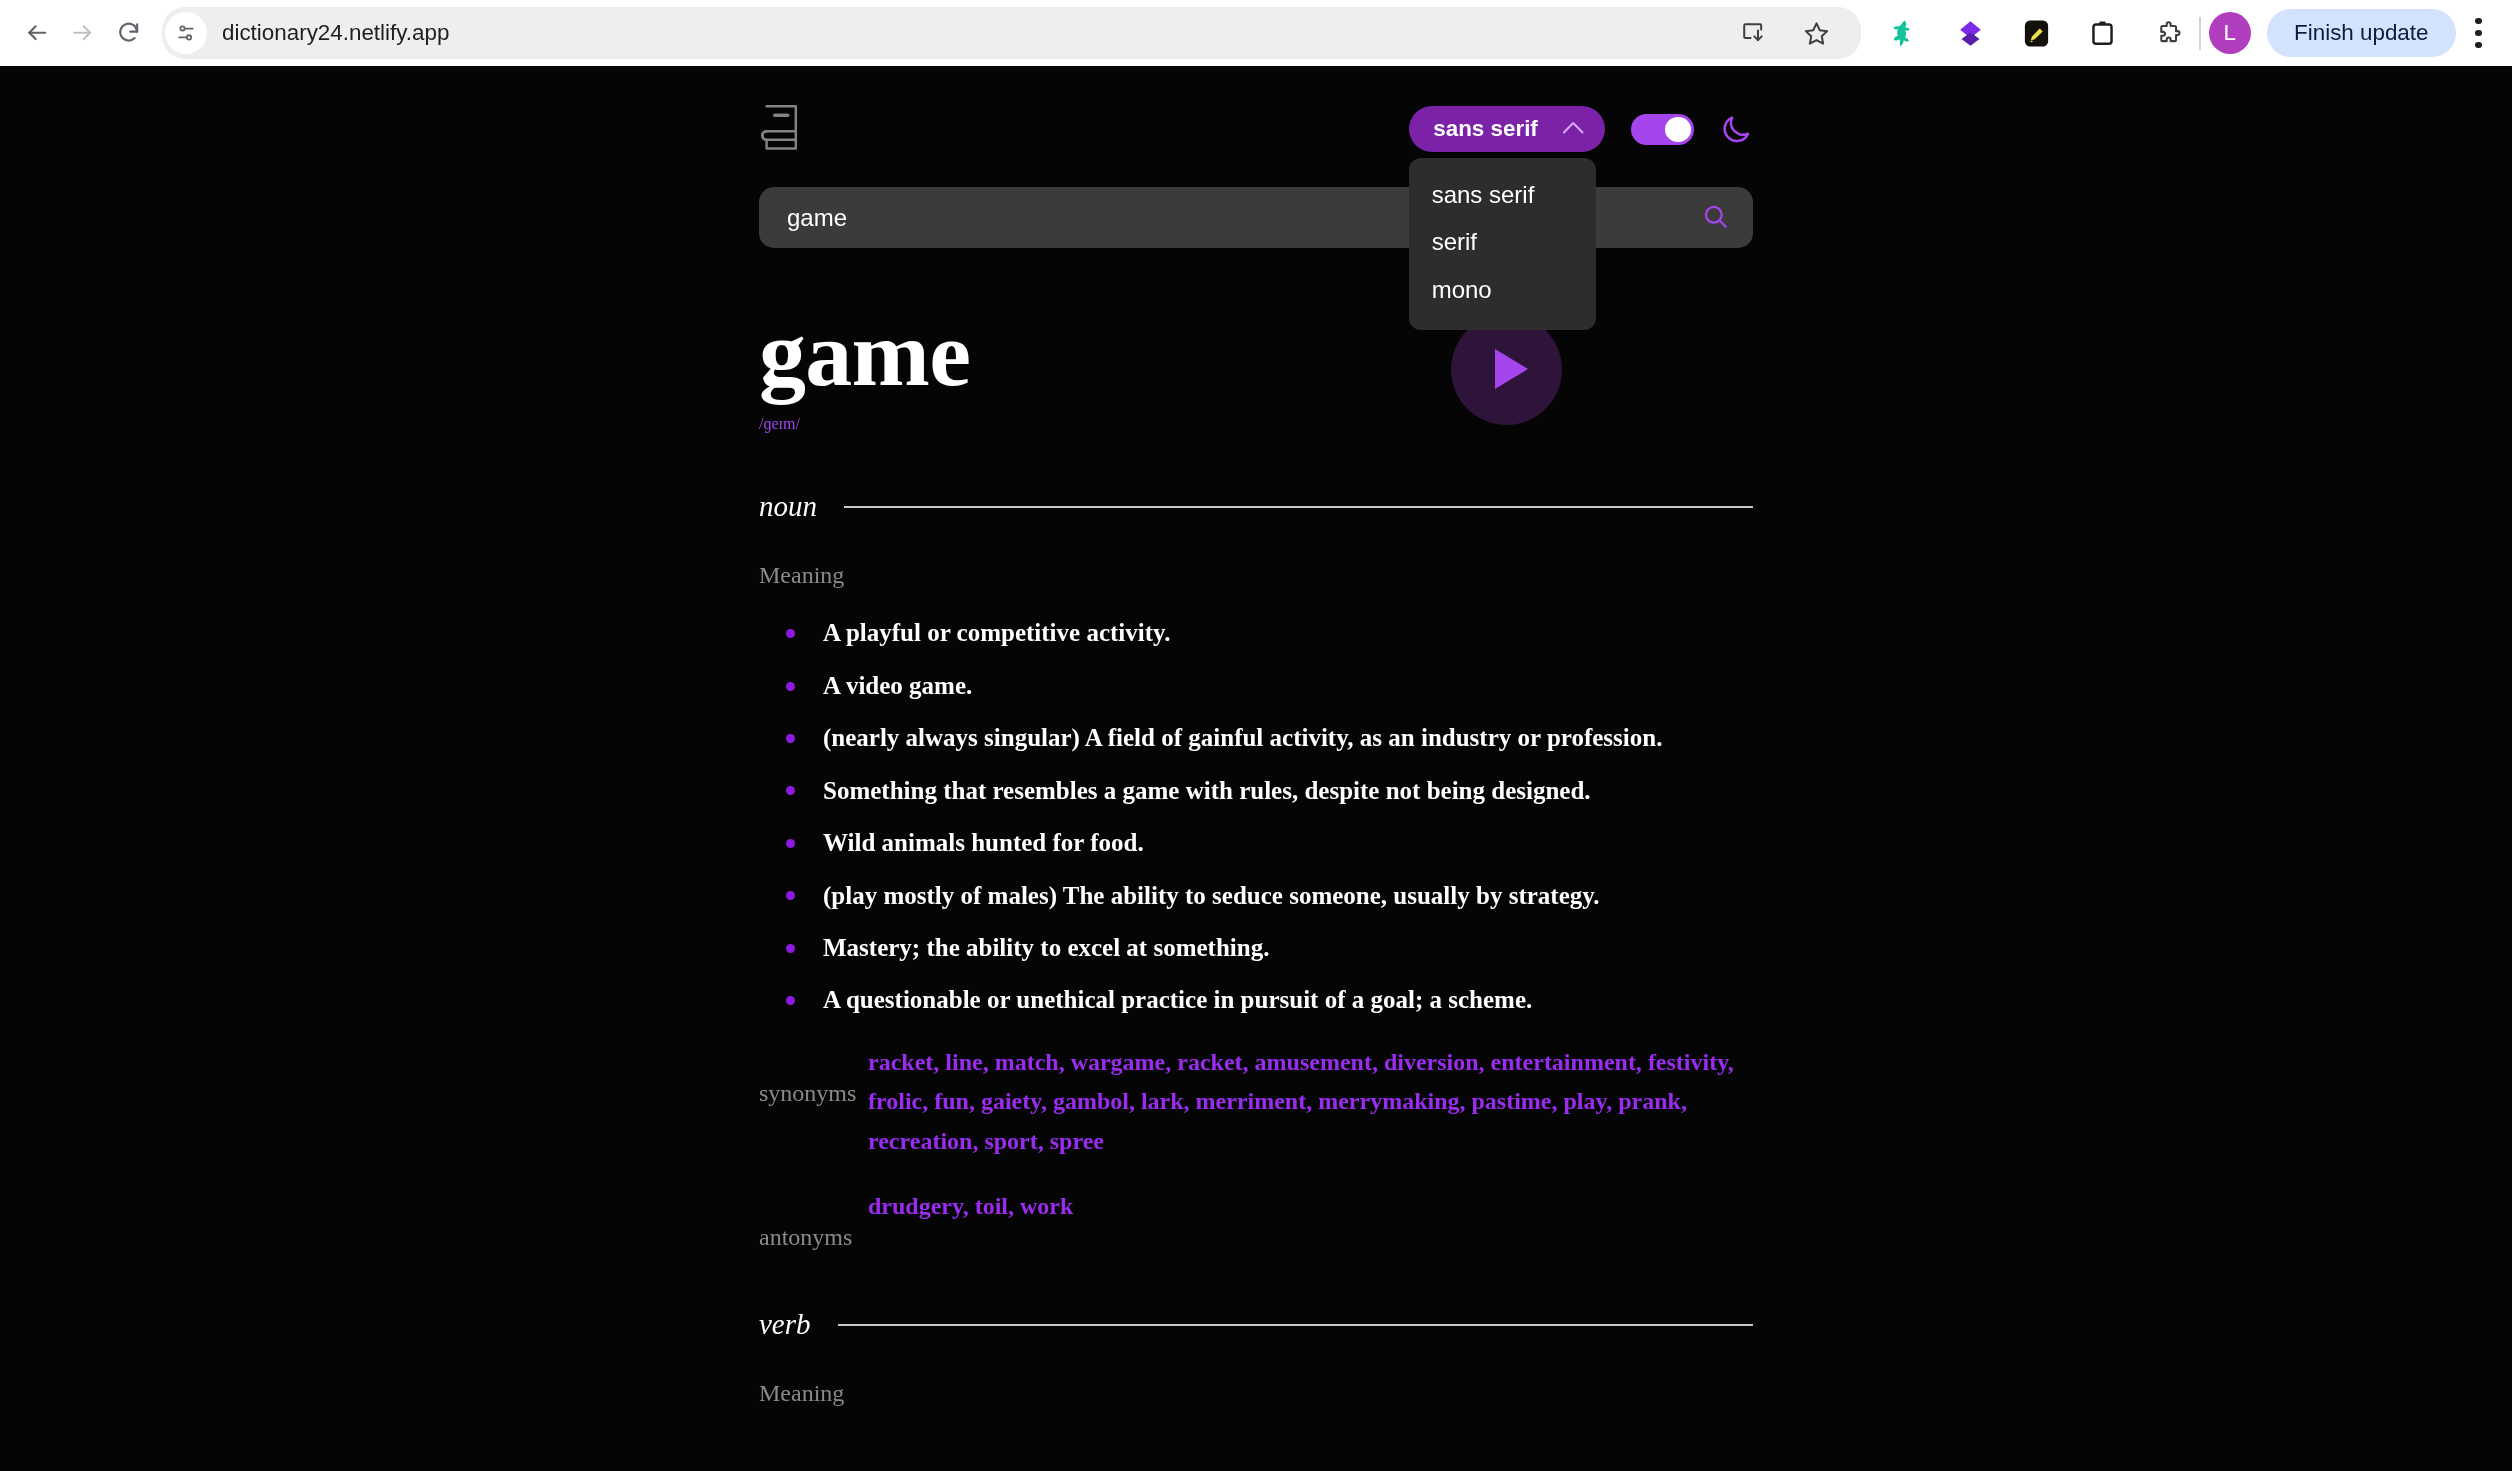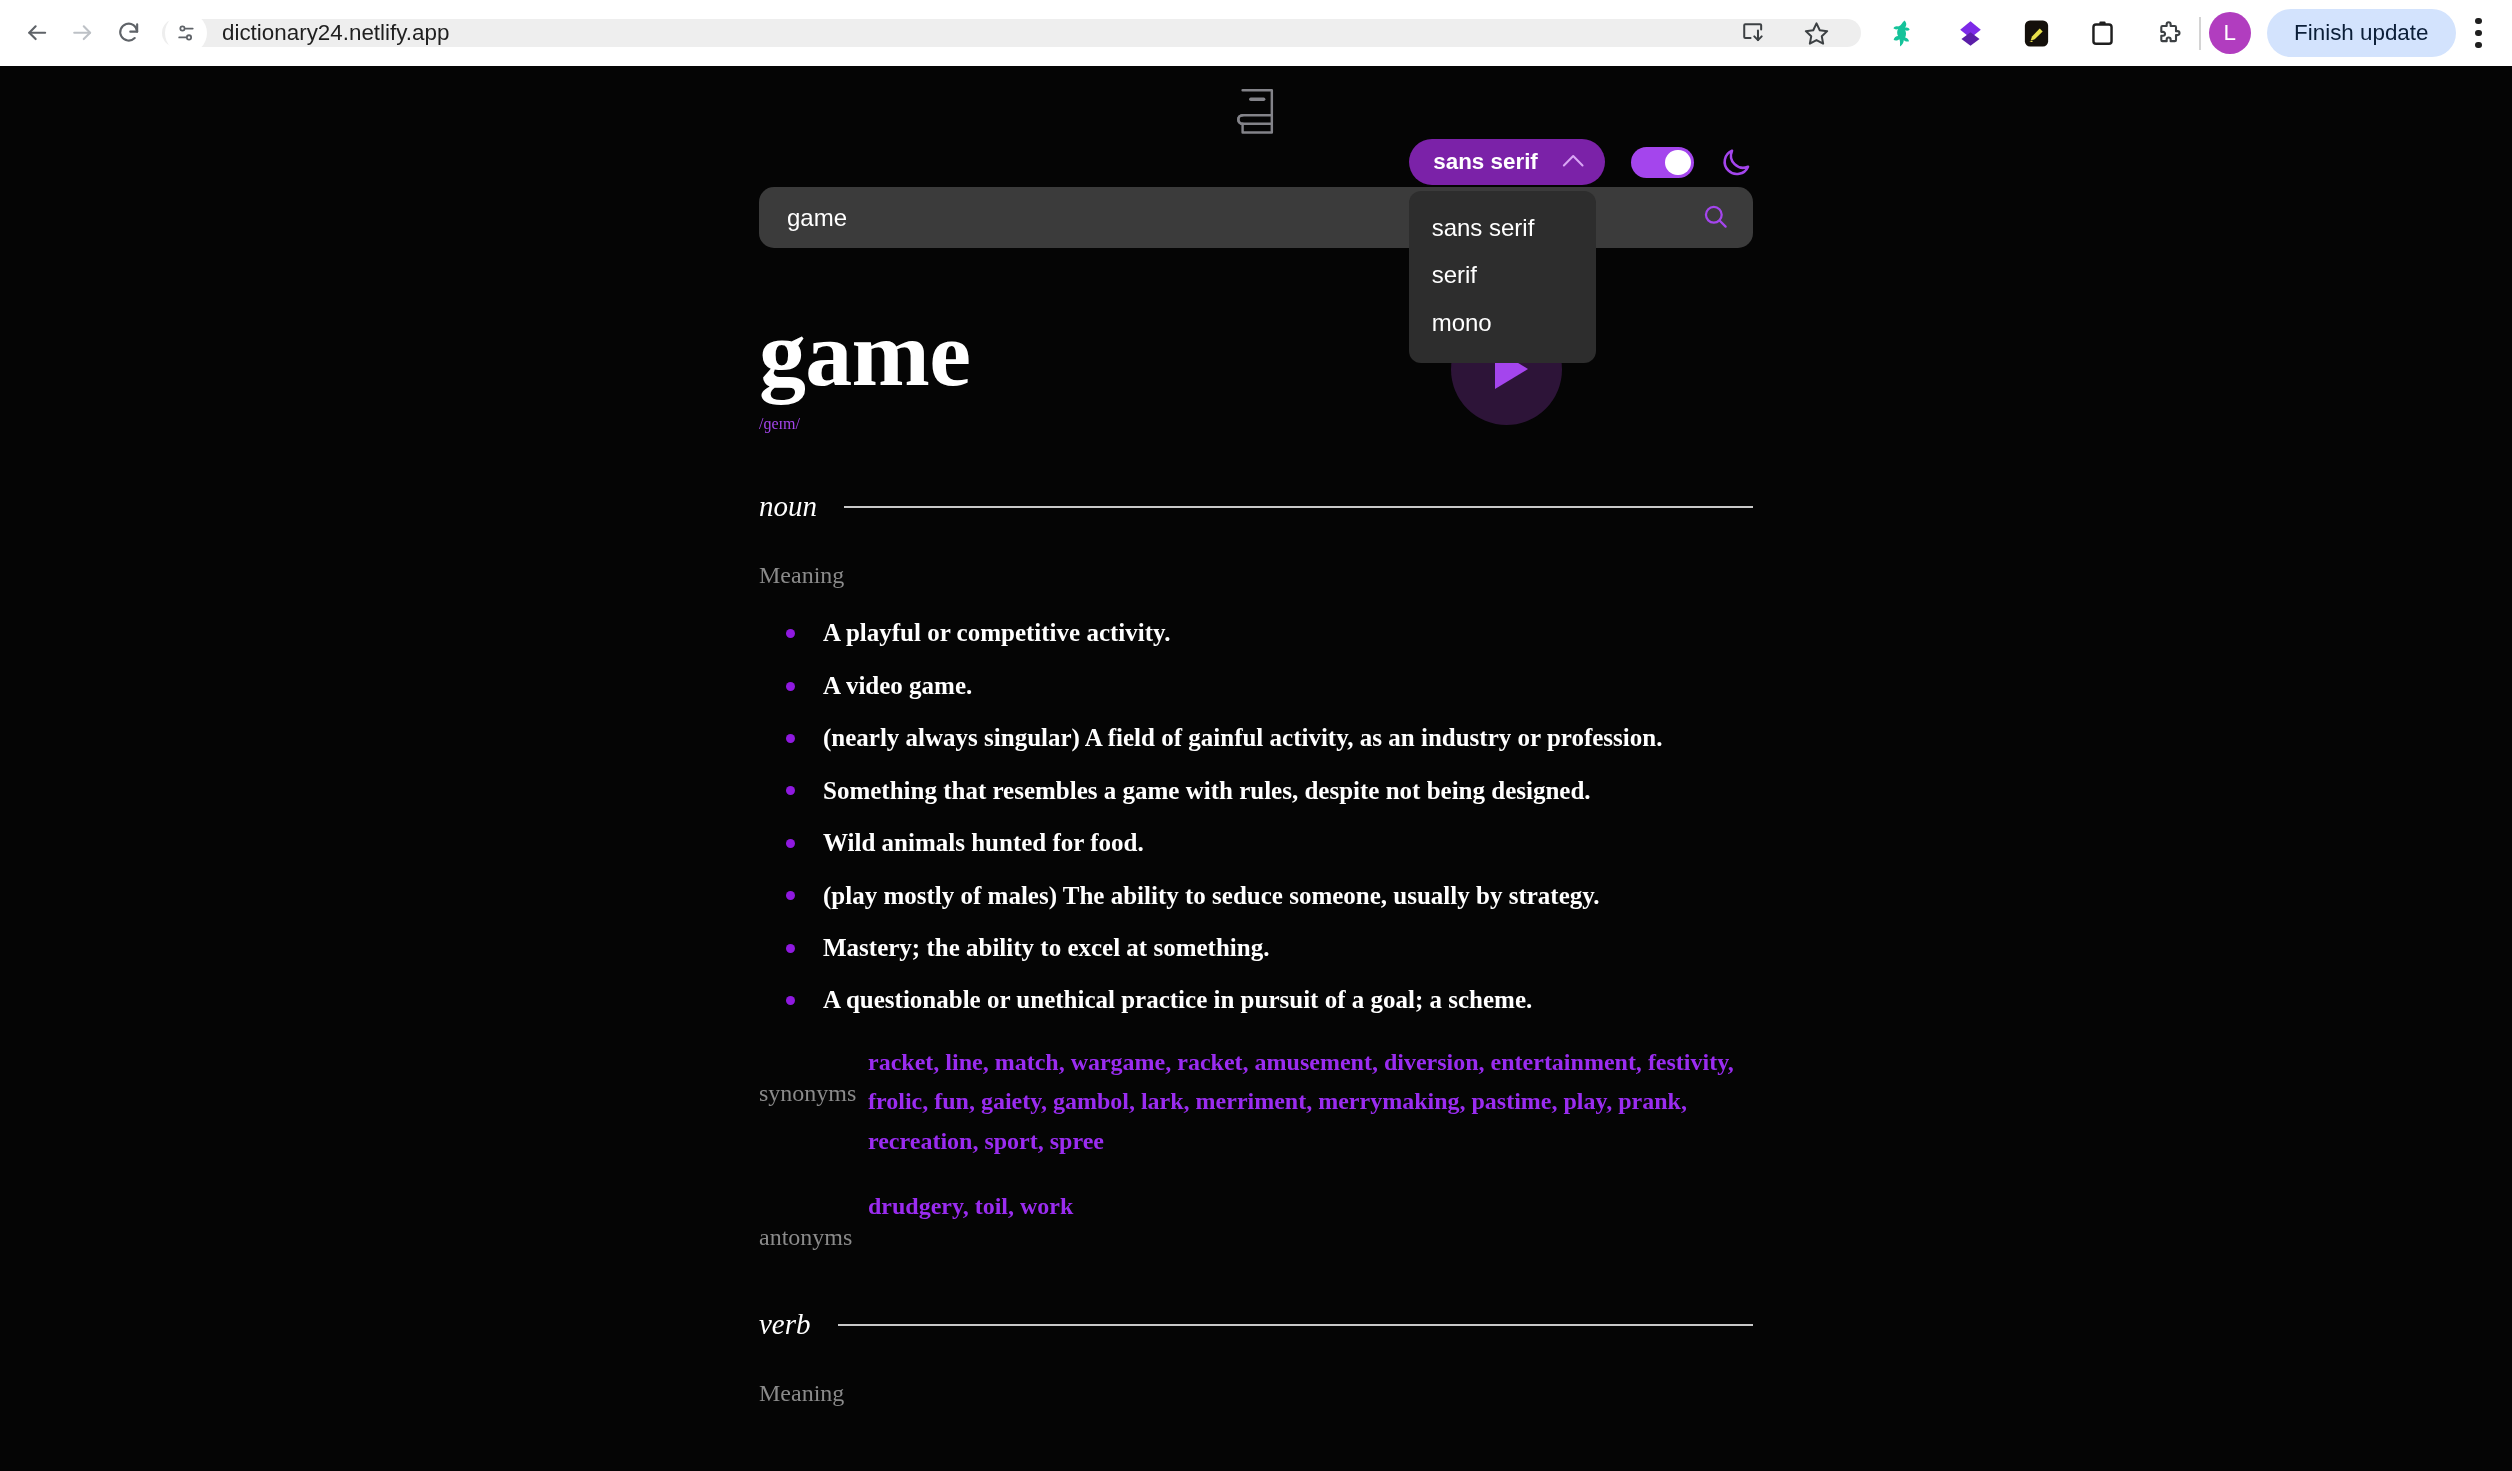--- a/index.html
+++ b/index.html
@@ -11,21 +11,21 @@
   #browser-chrome{
     position:absolute; top:0; left:0; width:2512px; height:66px;
     background:#ffffff; display:flex; align-items:center; padding:0 13.5px;
   }
   .nav-btn{
     width:46px; height:46px; border-radius:50%; display:flex;
     align-items:center; justify-content:center; flex:0 0 auto;
   }
   .nav-btn svg{ display:block; }
   .omnibox{
-    flex:1 1 auto; height:28px; background:#eeeeee; border-radius:23px;
+    flex:1 1 auto; height:52px; background:#eeeeee; border-radius:23px;
     display:flex; align-items:center; margin-left:10.5px; margin-right:6px;
     position:relative; max-width:1798px;
   }
   .omnibox .site-chip{
     width:42px; height:42px; margin-left:3px; border-radius:50%;
     background:#ffffff; display:flex; align-items:center; justify-content:center;
     flex:0 0 auto;
   }
   .omnibox .url{
     font-size:22.4px; color:#1f1f1f; margin-left:15px;
@@ -58,21 +58,21 @@
   #kebab-menu i{ width:6.7px; height:6.7px; border-radius:50%; background:#1f1f1f; display:block; }
 
   
   #page{
     position:absolute; top:66px; left:0; width:2512px; height:1406px;
     background:#050505; overflow:hidden;
   }
   #page-inner{ width:994px; margin:0 auto; padding-top:21px; position:relative; }
 
   
-  #app-header{ display:flex; align-items:center; height:84px;flex-direction:column; }
+  #app-header{ display:flex; align-items:center; height:84px; }
   #book-icon{ flex:0 0 auto; }
   #header-right{ margin-left:auto; display:flex; align-items:center; gap:25.4px; position:relative; }
 
   #font-select{
     position:relative;
   }
   #font-select-trigger{
     background:#7b22a8; border-radius:25.4px; height:46px; padding:0 21px 0 24px;
     display:flex; align-items:center; gap:24px; cursor:pointer; border:none;
     min-width:173px;

